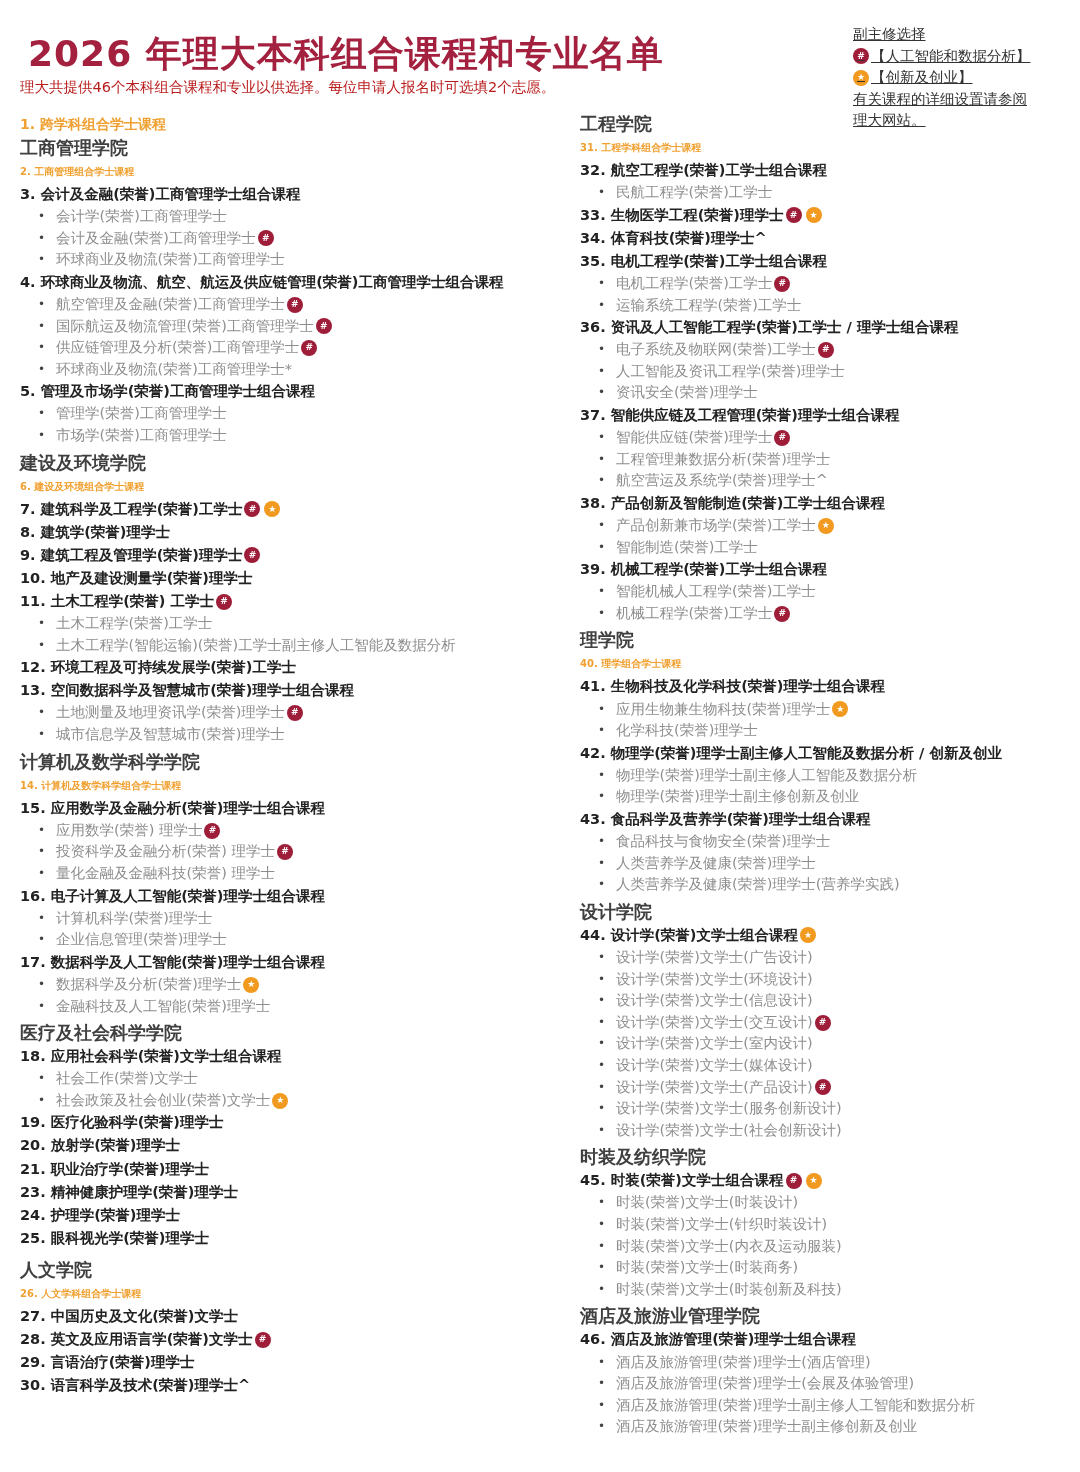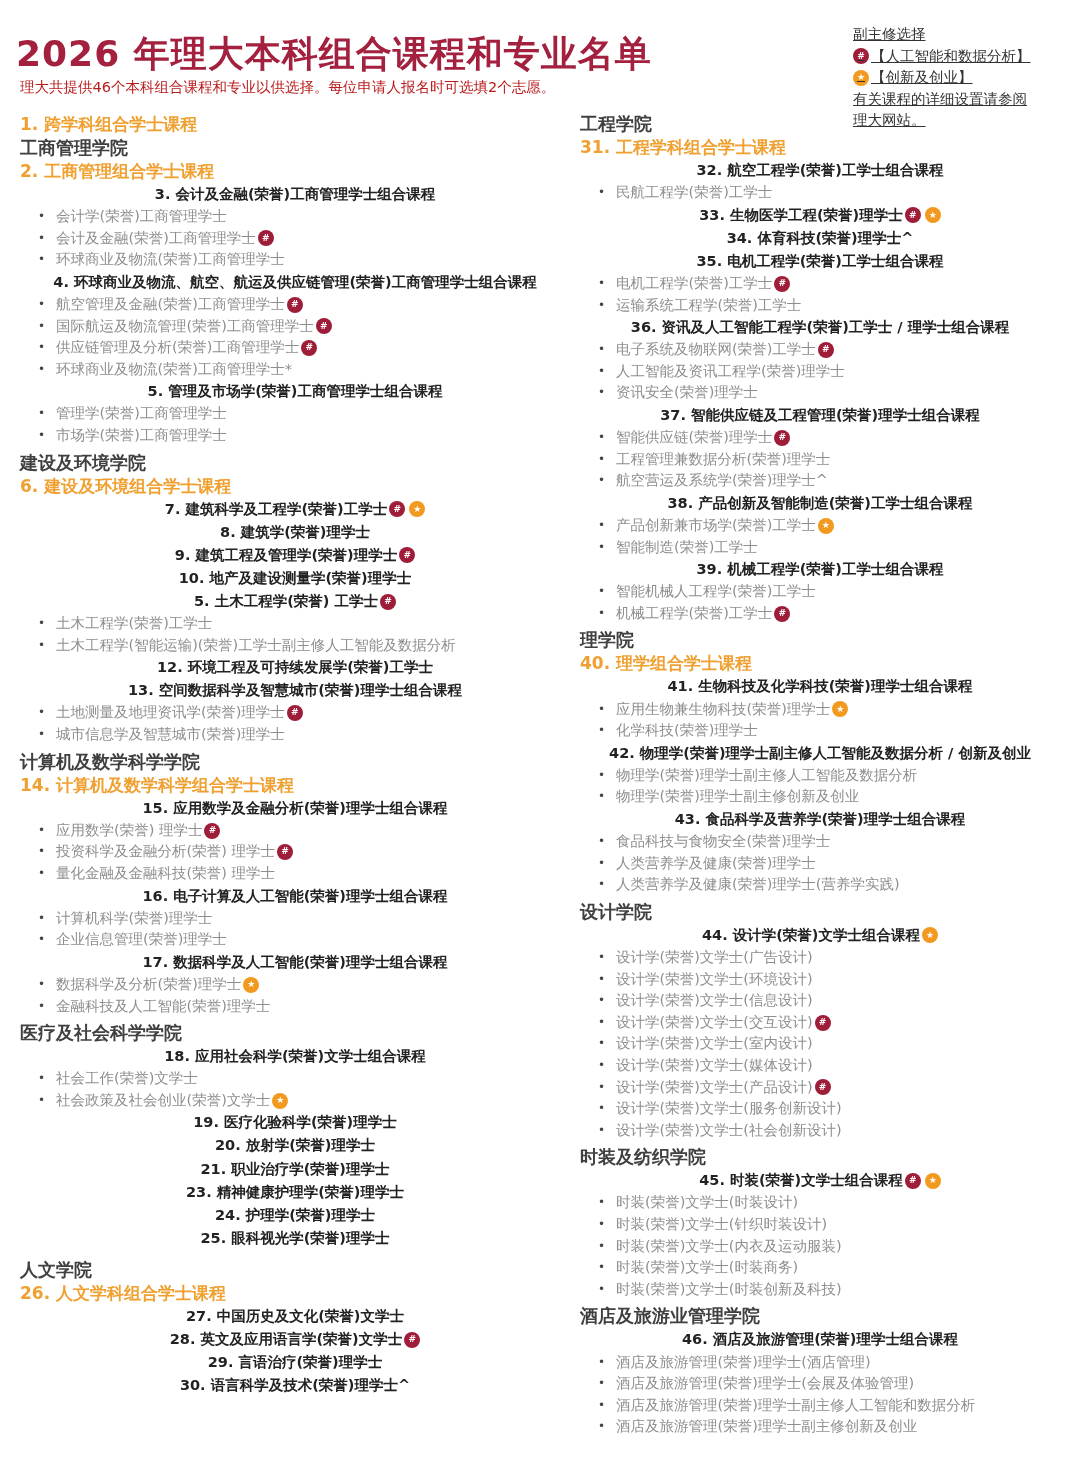--- a/index.html
+++ b/index.html
@@ -1,47 +1,47 @@
 <!DOCTYPE html>
 <html><head>
 <meta charset="utf-8">
 <style>
   html, body { margin:0; padding:0; background:#ffffff; }
   body {
     width:1080px; height:1472px; position:relative; overflow:hidden;
     font-family:"DejaVu Sans","Liberation Sans",sans-serif; color:#2a2a2a;
   }
   .title {
-    position:absolute; left:16px; top:30px;
+    position:absolute; left:28px; top:30px;
     font-size:36px; font-weight:bold; color:#a3203f; letter-spacing:1px;
     white-space:nowrap;
   }
   .subtitle {
     position:absolute; left:20px; top:78px;
     font-size:14.5px; color:#b91c1c; white-space:nowrap;
   }
   .legend {
     position:absolute; left:853px; top:24px; width:220px;
     font-size:14.5px; line-height:21.5px; color:#333;text-decoration:underline;
   }
   .legend .row { display:flex; align-items:center; white-space:nowrap; }
   .col { position:absolute; top:112px; }
   .col.left { left:20px; width:550px; }
   .col.right { left:580px; width:480px; }
   .faculty {
     font-size:18px; font-weight:bold; color:#404040;
     line-height:24px; margin-top:4px; white-space:nowrap;
   }
   .combo {
-    font-size:17px; font-weight:bold; color:#f0a030;
+    font-size:10px; font-weight:bold; color:#f0a030;
     line-height:23px; white-space:nowrap;
   }
   .prog {
     font-size:14.5px; font-weight:bold; color:#222;
-    line-height:23.1px; white-space:nowrap; display:flex; align-items:center;justify-content:center;
+    line-height:23.1px; white-space:nowrap; display:flex; align-items:center;
   }
   .sub {
     font-size:14.5px; color:#8e8e8e; line-height:21.6px;
     white-space:nowrap; display:flex; align-items:center; padding-left:18px;
   }
   .sub::before {
     content:"•"; color:#444; font-size:12px; width:18px; display:inline-block;
   }
   .badge {
     display:inline-flex; align-items:center; justify-content:center;
@@ -68,21 +68,21 @@
   </div>
   <div class="row">
     <span class="badge inno">★</span>
     <span>【创新及创业】</span>
   </div>
   <div>有关课程的详细设置请参阅</div>
   <div>理大网站。</div>
 </div>
 
 <div class="col left">
-  <div class="combo" style="font-size:17px;line-height:24px;">1. 跨学科组合学士课程</div>
+  <div class="combo" style="font-size:14px;line-height:24px;">1. 跨学科组合学士课程</div>
   <div class="faculty" style="margin-top:0">工商管理学院</div>
   <div class="combo">2. 工商管理组合学士课程</div>
   <div class="prog">
       <span>3. 会计及金融(荣誉)工商管理学士组合课程</span>
     </div>
   <div class="sub">
       <span>会计学(荣誉)工商管理学士</span>
     </div>
   <div class="sub">
       <span>会计及金融(荣誉)工商管理学士</span>
@@ -130,21 +130,21 @@
       <span>8. 建筑学(荣誉)理学士</span>
     </div>
   <div class="prog">
       <span>9. 建筑工程及管理学(荣誉)理学士</span>
       <span class="badge ai">#</span>
     </div>
   <div class="prog">
       <span>10. 地产及建设测量学(荣誉)理学士</span>
     </div>
   <div class="prog">
-      <span>5. 土木工程学(荣誉) 工学士</span>
+      <span>11. 土木工程学(荣誉) 工学士</span>
       <span class="badge ai">#</span>
     </div>
   <div class="sub">
       <span>土木工程学(荣誉)工学士</span>
     </div>
   <div class="sub">
       <span>土木工程学(智能运输)(荣誉)工学士副主修人工智能及数据分析</span>
     </div>
   <div class="prog">
       <span>12. 环境工程及可持续发展学(荣誉)工学士</span>

